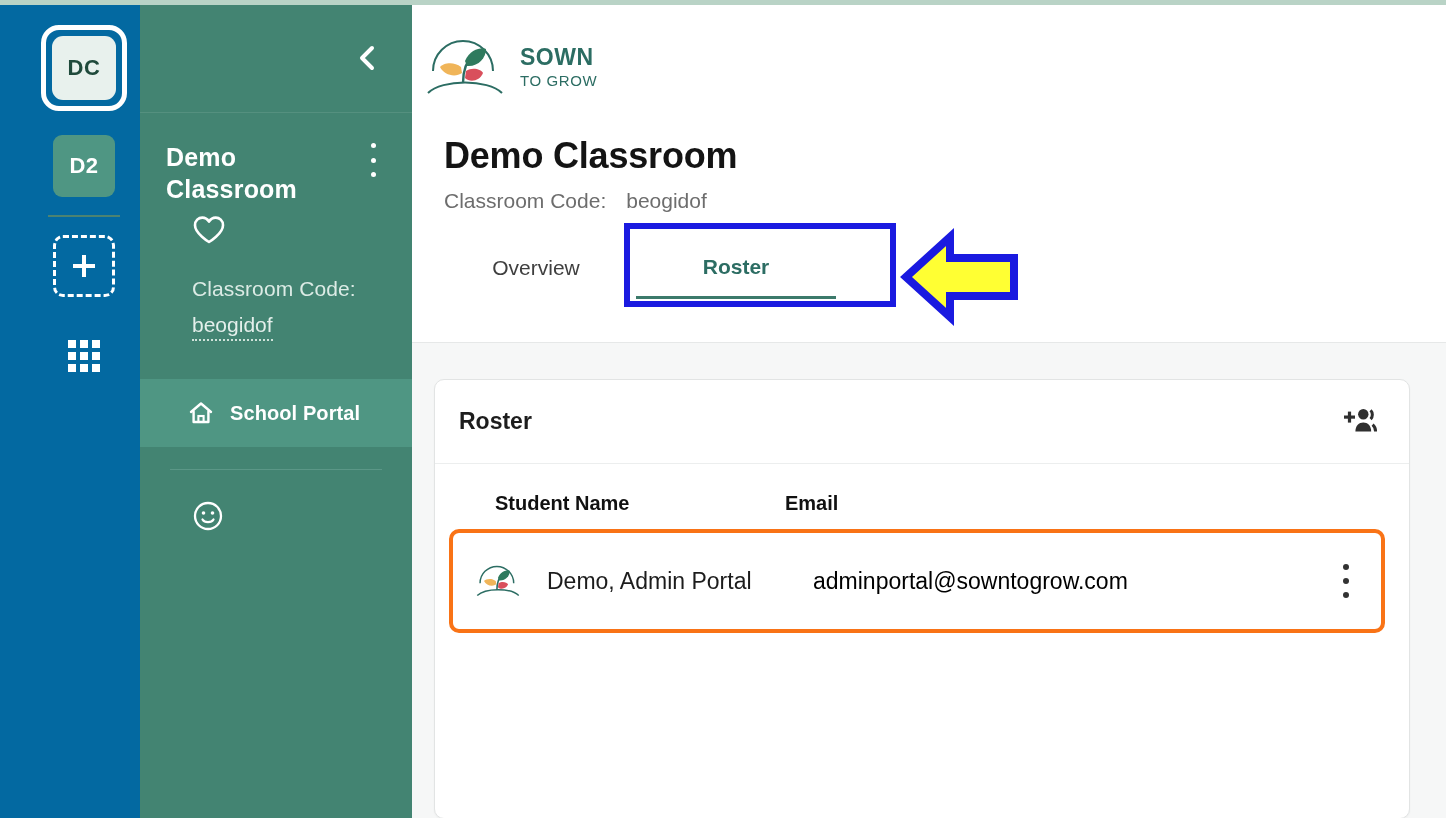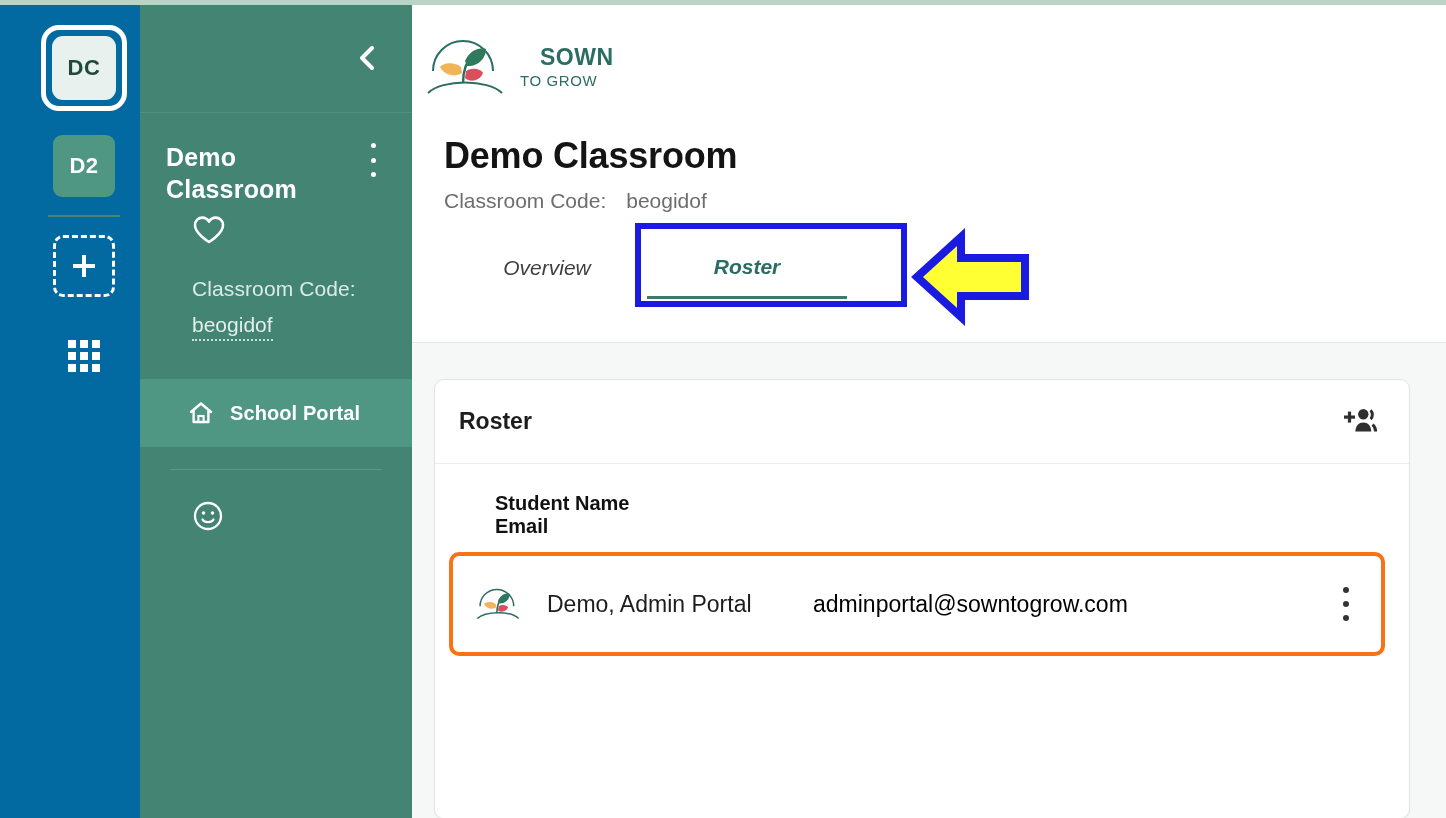--- a/index.html
+++ b/index.html
@@ -117,30 +117,30 @@
   .main {
     position: absolute; top: 5px; left: 412px; width: 1034px; height: 813px;
     background: #f6f7f7; overflow: hidden;
   }
   .main-header {
     background: #ffffff; height: 338px; position: relative;
     border-bottom: 1px solid #e6e8e8;
   }
   .logo-row { display: flex; align-items: center; gap: 14px; padding: 26px 0 0 12px; }
   .logo-word { display: flex; flex-direction: column; line-height: 1; }
-  .logo-sown { font-size: 23px; font-weight: bold; color: #2c6d63; letter-spacing: .5px; margin-left: 20px; }
+  .logo-sown { font-size: 23px; font-weight: bold; color: #2c6d63; letter-spacing: .5px; }
   .logo-grow { font-size: 15px; color: #2c6d63; letter-spacing: .6px; margin-top: 4px; }
   .page-title {
     padding: 32px 0 0 32px; font-size: 36px; font-weight: bold; color: #141414;
     letter-spacing: -.2px;
   }
   .code-row {
     padding: 12px 0 0 32px; font-size: 21px; color: #6d6d6d; display: flex; gap: 20px;
   }
-  .tabs { display: flex; align-items: flex-start; padding-left: 35px; margin-top: 24px; font-style: italic; }
+  .tabs { display: flex; align-items: flex-start; padding-left: 24px; margin-top: 24px; }
   .tab {
     width: 200px; height: 62px;
     display: flex; align-items: center; justify-content: center;
     font-size: 21px; color: #3f3f3f; background: transparent;
   }
   .tab-active {
     color: #2c6d63; font-weight: bold;
     border-bottom: 3px solid #3c7a6b; background: #ffffff;
   }
   .tab-wrap { position: relative; }
@@ -156,21 +156,21 @@
     border: 1px solid #e2e4e4; border-radius: 10px;
     box-shadow: 0 1px 2px rgba(0,0,0,.04);
     overflow: hidden; min-height: 440px;
   }
   .card-head {
     height: 84px; display: flex; align-items: center; justify-content: space-between;
     padding: 0 28px 0 24px; border-bottom: 1px solid #eceeee;
   }
   .card-title { font-size: 23px; font-weight: bold; color: #1d1d1d; }
   .card-addbtn { width: 40px; height: 40px; display: flex; align-items: center; justify-content: center; }
-  .tbl-head { display: flex; padding: 28px 0 0 60px; flex-direction: column; }
+  .tbl-head { display: flex; padding: 28px 0 0 60px; }
   .th { font-size: 20px; font-weight: bold; color: #111111; }
   .th-name { width: 290px; }
   .row {
     margin: 14px 24px 0 14px; border: 4px solid #f97316; border-radius: 10px;
     height: 104px; display: flex; align-items: center; padding: 0 24px 0 22px;
     background: #ffffff;
   }
   .row-avatar { width: 46px; height: 46px; flex: 0 0 46px; }
   .row-name { font-size: 23px; color: #1c1c1c; margin-left: 26px; width: 266px; }
   .row-email { font-size: 23px; color: #000000; flex: 1; }

